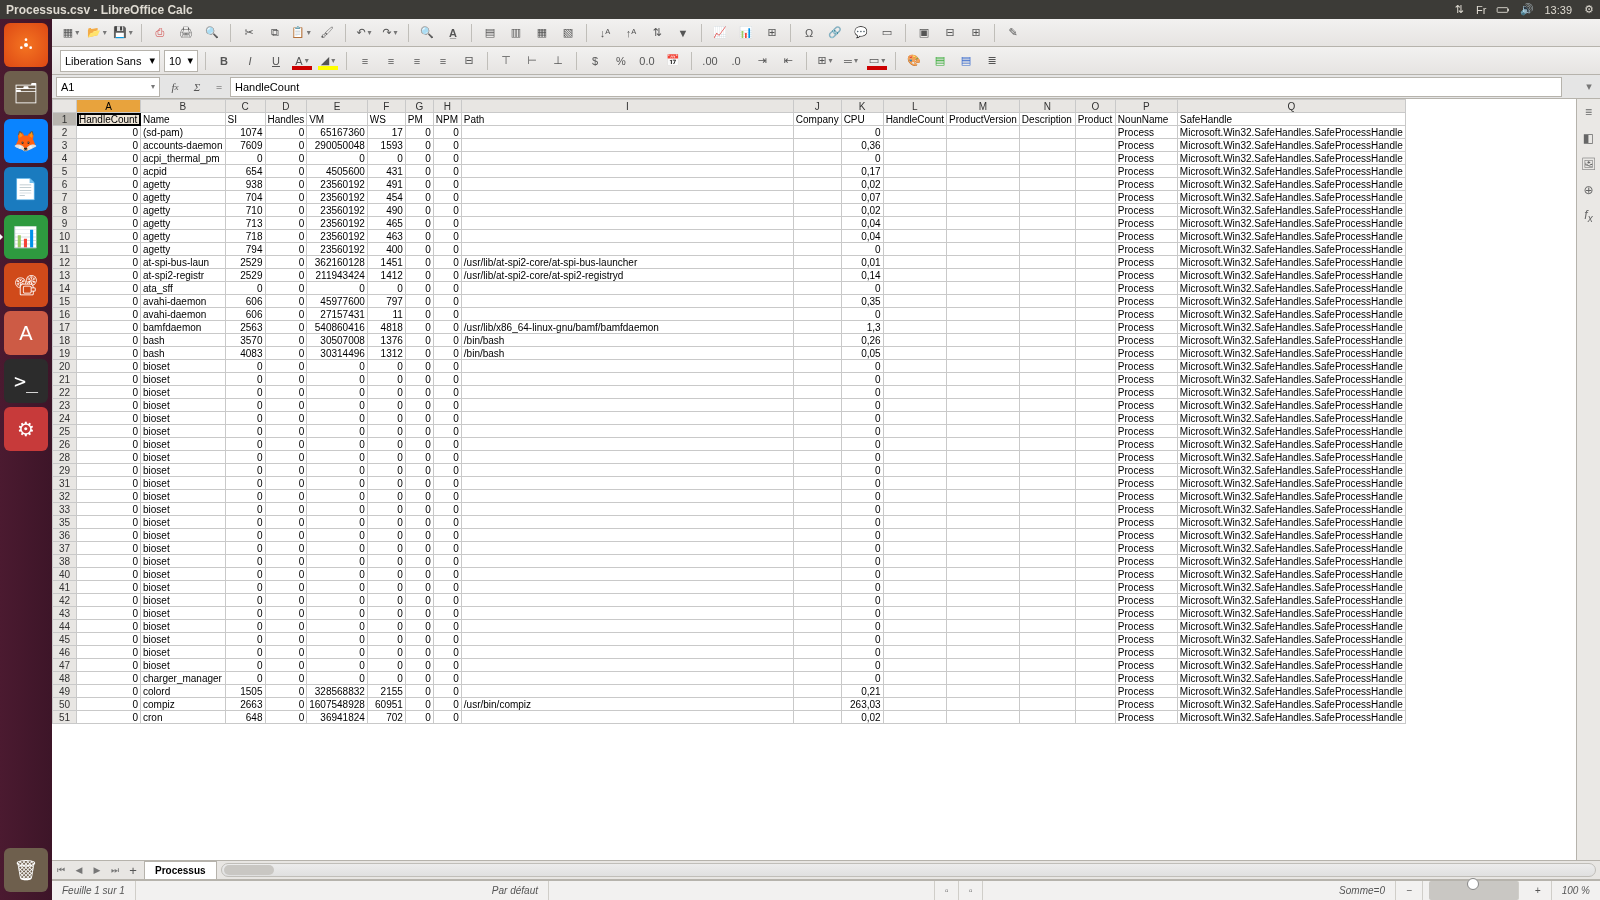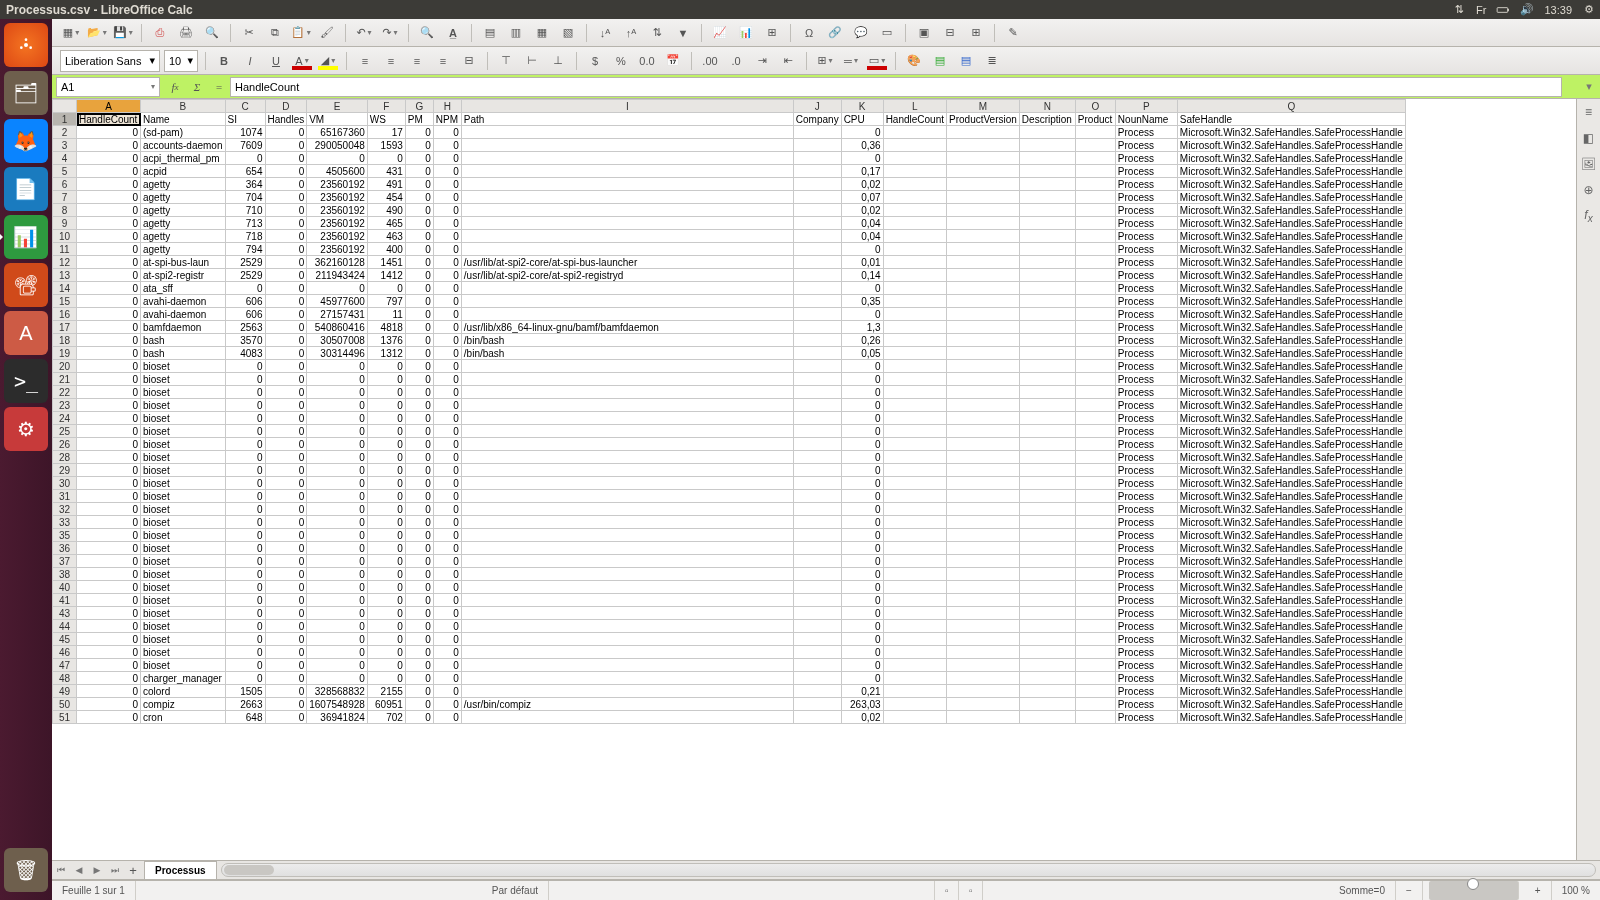--- a/index.html
+++ b/index.html
@@ -33,21 +33,21 @@
 .tb-btn { width:22px; height:22px; display:inline-flex; align-items:center; justify-content:center; border-radius:3px; color:#555; }
 .tb-sep { width:1px; height:18px; background:#c0beb9; margin:0 3px; }
 .tb-dd { display:inline-flex; align-items:center; }
 .tb-dd::after { content:"▾"; font-size:8px; color:#777; margin-left:2px; }
 .fontbox { height:22px; border:1px solid #b6b3ac; background:#fff; padding:0 4px; display:flex; align-items:center; font-size:11px; min-width:100px; }
 .fontbox.small { min-width:34px; }
 .colorbar { width:20px; height:4px; position:absolute; bottom:2px; left:1px; }
 .tb-btn.rel { position:relative; }
 
 
-#formula-bar { height:24px; border-bottom:1px solid #b6b3ac; display:flex; align-items:center; background:#bef264; }
+#formula-bar { height:24px; border-bottom:1px solid #b6b3ac; display:flex; align-items:center; background:#e5e5e5; }
 #name-box { width:104px; height:20px; border:1px solid #b6b3ac; background:#fff; margin:0 4px; padding:0 4px; display:flex; align-items:center; justify-content:space-between; font-size:11px; }
 #name-box::after { content:"▾"; font-size:8px; color:#777; }
 .fx-btn { width:22px; height:20px; display:inline-flex; align-items:center; justify-content:center; color:#555; font-style:italic; font-family:serif; }
 #formula-input { flex:1; height:20px; border:1px solid #b6b3ac; background:#fff; margin-right:20px; padding:0 4px; font-size:11px; display:flex; align-items:center; }
 #formula-expand { width:14px; height:20px; display:flex; align-items:center; justify-content:center; color:#777; margin-right:4px; }
 
 
 #grid-wrap { flex:1; position:relative; overflow:hidden; display:flex; }
 #grid { flex:1; overflow:auto; position:relative; }
 table { border-collapse:collapse; table-layout:fixed; font-size:10px; }
@@ -68,21 +68,21 @@
 
 
 #tabs { height:20px; border-top:1px solid #b6b3ac; border-bottom:1px solid #b6b3ac; background:#e8e6e3; display:flex; align-items:center; }
 .tab-nav { width:18px; height:18px; display:inline-flex; align-items:center; justify-content:center; color:#777; font-size:9px; }
 .sheet-tab { height:18px; padding:0 10px; background:#fff; border:1px solid #b6b3ac; border-bottom:none; display:inline-flex; align-items:center; font-size:10px; margin-left:2px; font-weight:bold; }
 .add-tab { width:18px; height:18px; display:inline-flex; align-items:center; justify-content:center; color:#555; font-size:13px; }
 #hscroll-ph { flex:1; height:14px; margin:0 4px; background:linear-gradient(#ececec,#e0e0e0); border:1px solid #c0beb9; border-radius:7px; position:relative; }
 #hscroll-ph::before { content:""; position:absolute; left:2px; top:1px; width:50px; height:10px; background:#c9c7c3; border-radius:5px; }
 
 #status { height:20px; background:#f2f1f0; border-top:1px solid #b6b3ac; display:flex; align-items:center; font-size:10px; color:#555; }
-#status > div { padding:8px 10px; border-right:1px solid #d0cec9; height:100%; display:flex; align-items:center; }
+#status > div { padding:8px 10px; border-right:1px solid #d0cec9; height:100%; display:flex; align-items:center;font-style:italic; }
 #status .flex { flex:1; border-right:none; }
 #zoom-slider { width:90px; height:4px; background:#c9c7c3; border-radius:2px; margin:0 6px; position:relative; }
 #zoom-slider::before { content:""; position:absolute; left:50%; top:-3px; width:10px; height:10px; background:#fff; border:1px solid #888; border-radius:50%; transform:translateX(-50%); }
 
 svg { width:16px; height:16px; }
 </style>
 </head>
 <body>
 
 <div id="titlebar">
@@ -374,21 +374,21 @@
               <td class="txt"></td>
               <td class="txt"></td>
               <td class="txt"></td>
               <td class="txt">Process</td>
               <td class="txt">Microsoft.Win32.SafeHandles.SafeProcessHandle</td>
             </tr>
             <tr>
               <th class="rowhdr">6</th>
               <td class="num">0</td>
               <td class="txt">agetty</td>
-              <td class="num">364</td>
+              <td class="num">938</td>
               <td class="num">0</td>
               <td class="num">23560192</td>
               <td class="num">491</td>
               <td class="num">0</td>
               <td class="num">0</td>
               <td class="txt"></td>
               <td class="txt"></td>
               <td class="num">0,02</td>
               <td class="txt"></td>
               <td class="txt"></td>
@@ -831,40 +831,20 @@
               <td class="txt"></td>
               <td class="num">0</td>
               <td class="txt"></td>
               <td class="txt"></td>
               <td class="txt"></td>
               <td class="txt"></td>
               <td class="txt">Process</td>
               <td class="txt">Microsoft.Win32.SafeHandles.SafeProcessHandle</td>
             </tr>
             <tr>
-              <th class="rowhdr">30</th>
-              <td class="num">0</td>
-              <td class="txt">bioset</td>
-              <td class="num">0</td>
-              <td class="num">0</td>
-              <td class="num">0</td>
-              <td class="num">0</td>
-              <td class="num">0</td>
-              <td class="num">0</td>
-              <td class="txt"></td>
-              <td class="txt"></td>
-              <td class="num">0</td>
-              <td class="txt"></td>
-              <td class="txt"></td>
-              <td class="txt"></td>
-              <td class="txt"></td>
-              <td class="txt">Process</td>
-              <td class="txt">Microsoft.Win32.SafeHandles.SafeProcessHandle</td>
-            </tr>
-            <tr>
               <th class="rowhdr">31</th>
               <td class="num">0</td>
               <td class="txt">bioset</td>
               <td class="num">0</td>
               <td class="num">0</td>
               <td class="num">0</td>
               <td class="num">0</td>
               <td class="num">0</td>
               <td class="num">0</td>
               <td class="txt"></td>
@@ -1012,20 +992,40 @@
               <td class="num">0</td>
               <td class="txt"></td>
               <td class="txt"></td>
               <td class="txt"></td>
               <td class="txt"></td>
               <td class="txt">Process</td>
               <td class="txt">Microsoft.Win32.SafeHandles.SafeProcessHandle</td>
             </tr>
             <tr>
               <th class="rowhdr">41</th>
+              <td class="num">0</td>
+              <td class="txt">bioset</td>
+              <td class="num">0</td>
+              <td class="num">0</td>
+              <td class="num">0</td>
+              <td class="num">0</td>
+              <td class="num">0</td>
+              <td class="num">0</td>
+              <td class="txt"></td>
+              <td class="txt"></td>
+              <td class="num">0</td>
+              <td class="txt"></td>
+              <td class="txt"></td>
+              <td class="txt"></td>
+              <td class="txt"></td>
+              <td class="txt">Process</td>
+              <td class="txt">Microsoft.Win32.SafeHandles.SafeProcessHandle</td>
+            </tr>
+            <tr>
+              <th class="rowhdr">42</th>
               <td class="num">0</td>
               <td class="txt">bioset</td>
               <td class="num">0</td>
               <td class="num">0</td>
               <td class="num">0</td>
               <td class="num">0</td>
               <td class="num">0</td>
               <td class="num">0</td>
               <td class="txt"></td>
               <td class="txt"></td>

